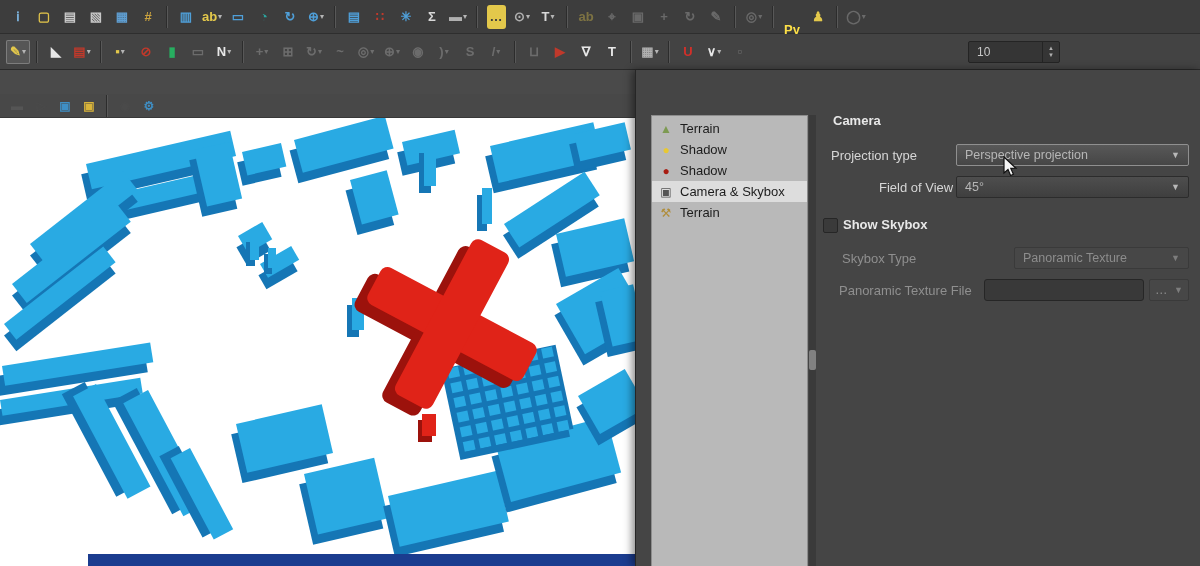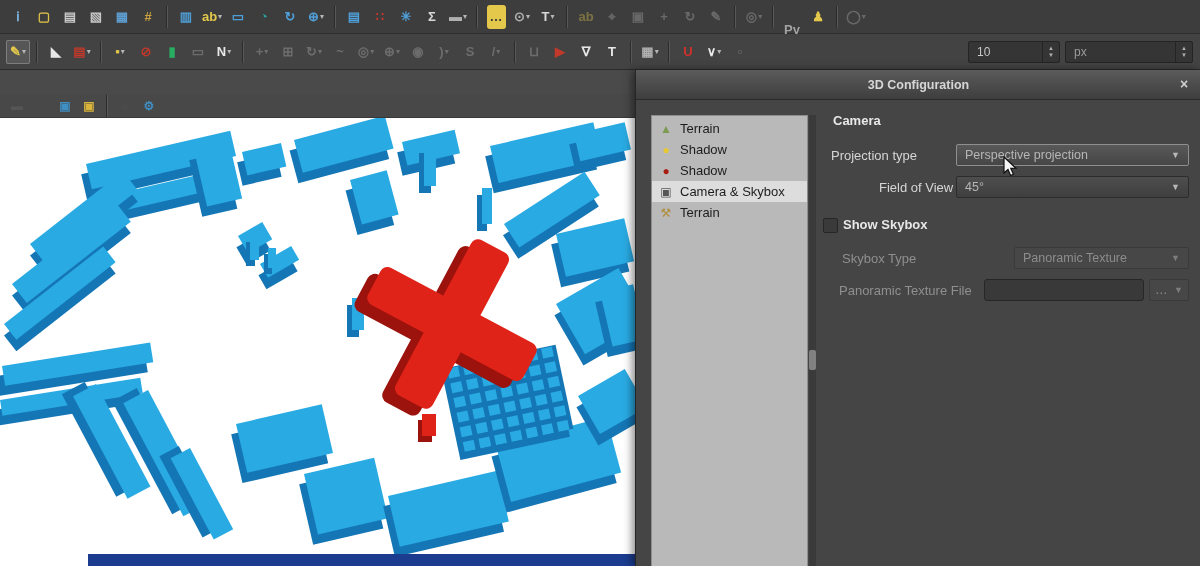--- a/index.html
+++ b/index.html
@@ -170,21 +170,21 @@
       <span class="tbi dim">
         <span class="gl" style="color: rgb(176, 176, 176);">✎</span>
       </span>
       <span class="tsep"></span>
       <span class="tbi dim">
         <span class="gl" style="color: rgb(176, 176, 176);">◎</span>
         <span class="dd">▾</span>
       </span>
       <span class="tsep"></span>
       <span class="tbi">
-        <span class="gl" style="color: #a3a3a3; margin-top: 26px;">Py</span>
+        <span class="gl" style="color: #fde047; margin-top: 26px;">Py</span>
       </span>
       <span class="tbi">
         <span class="gl" style="color: rgb(227, 200, 75);">♟</span>
       </span>
       <span class="tsep"></span>
       <span class="tbi dim">
         <span class="gl" style="color: rgb(176, 176, 176);">◯</span>
         <span class="dd">▾</span>
       </span>
     </div>
@@ -283,27 +283,20 @@
         <span class="tbi">
           <span class="gl" style="color: rgb(232, 232, 232);">∨</span>
           <span class="dd">▾</span>
         </span>
         <span class="tbi dim">
           <span class="gl" style="color: rgb(176, 176, 176);">▫</span>
         </span>
       </div>
     <div class="spinbox">
       <span>10</span>
-      <span class="spincol">
-          <span>▲</span>
-          <span>▼</span>
-        </span>
-    </div>
-    <div class="unitbox">
-      <span>px</span>
       <span class="spincol">
           <span>▲</span>
           <span>▼</span>
         </span>
     </div>
   </div>
 
   <div class="map-toolbar">
       <span class="tbi">
         <span class="gl" style="color: rgb(85, 85, 85);">▬</span>
@@ -484,24 +477,20 @@
       </g>
       <g transform="translate(422,296)">
         <rect class="xside" x="-4" y="6" width="14" height="22"></rect>
         <rect class="xtop" width="14" height="22"></rect>
       </g>
       <rect class="navy" x="88" y="436" width="547" height="12"></rect>
     </svg>
   </div>
 
   <div class="dialog">
-    <div class="titlebar">
-      <span>3D Configuration</span>
-      <span class="closebtn">×</span>
-    </div>
     <div class="dbody">
       <div class="nav">
           <div class="nav-item">
             <span class="nicon" style="color: rgb(125, 154, 82);">▲</span>
             <span class="nlabel">Terrain</span>
           </div>
           <div class="nav-item">
             <span class="nicon" style="color: rgb(232, 200, 50);">●</span>
             <span class="nlabel">Shadow</span>
           </div>

